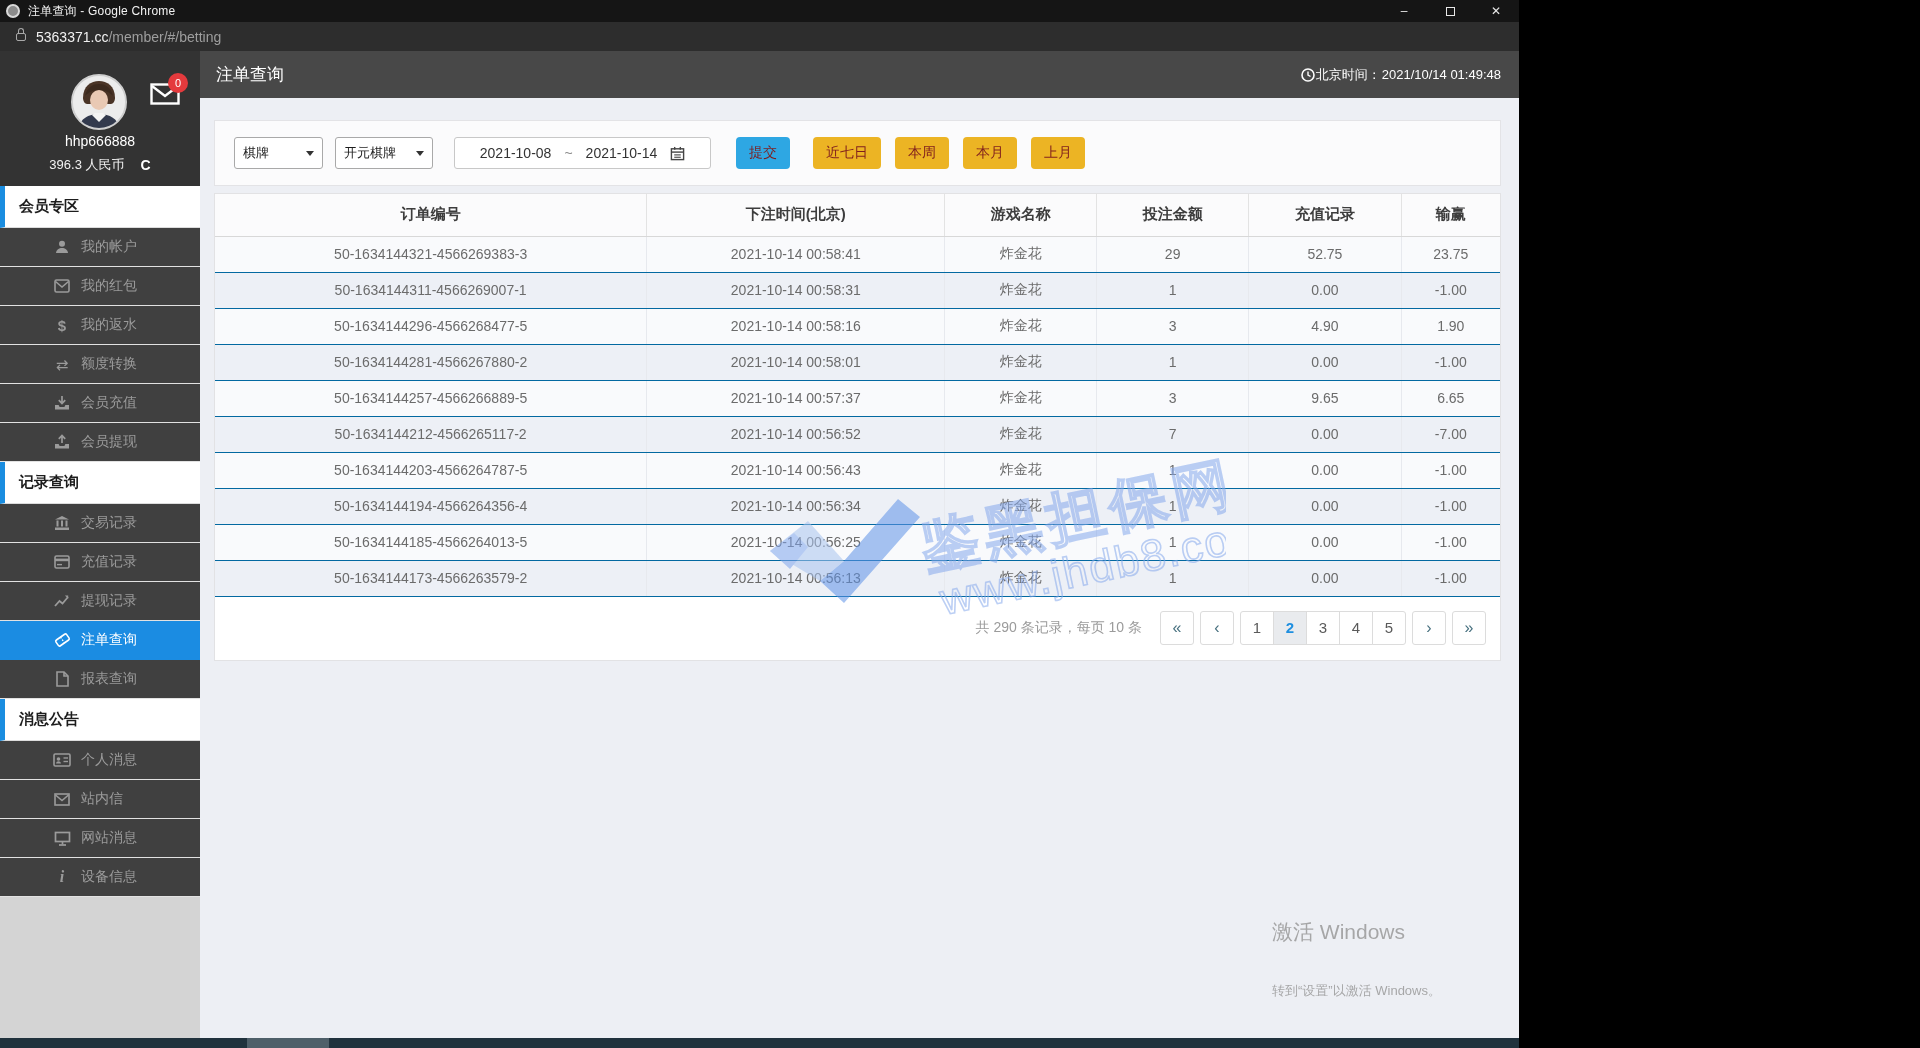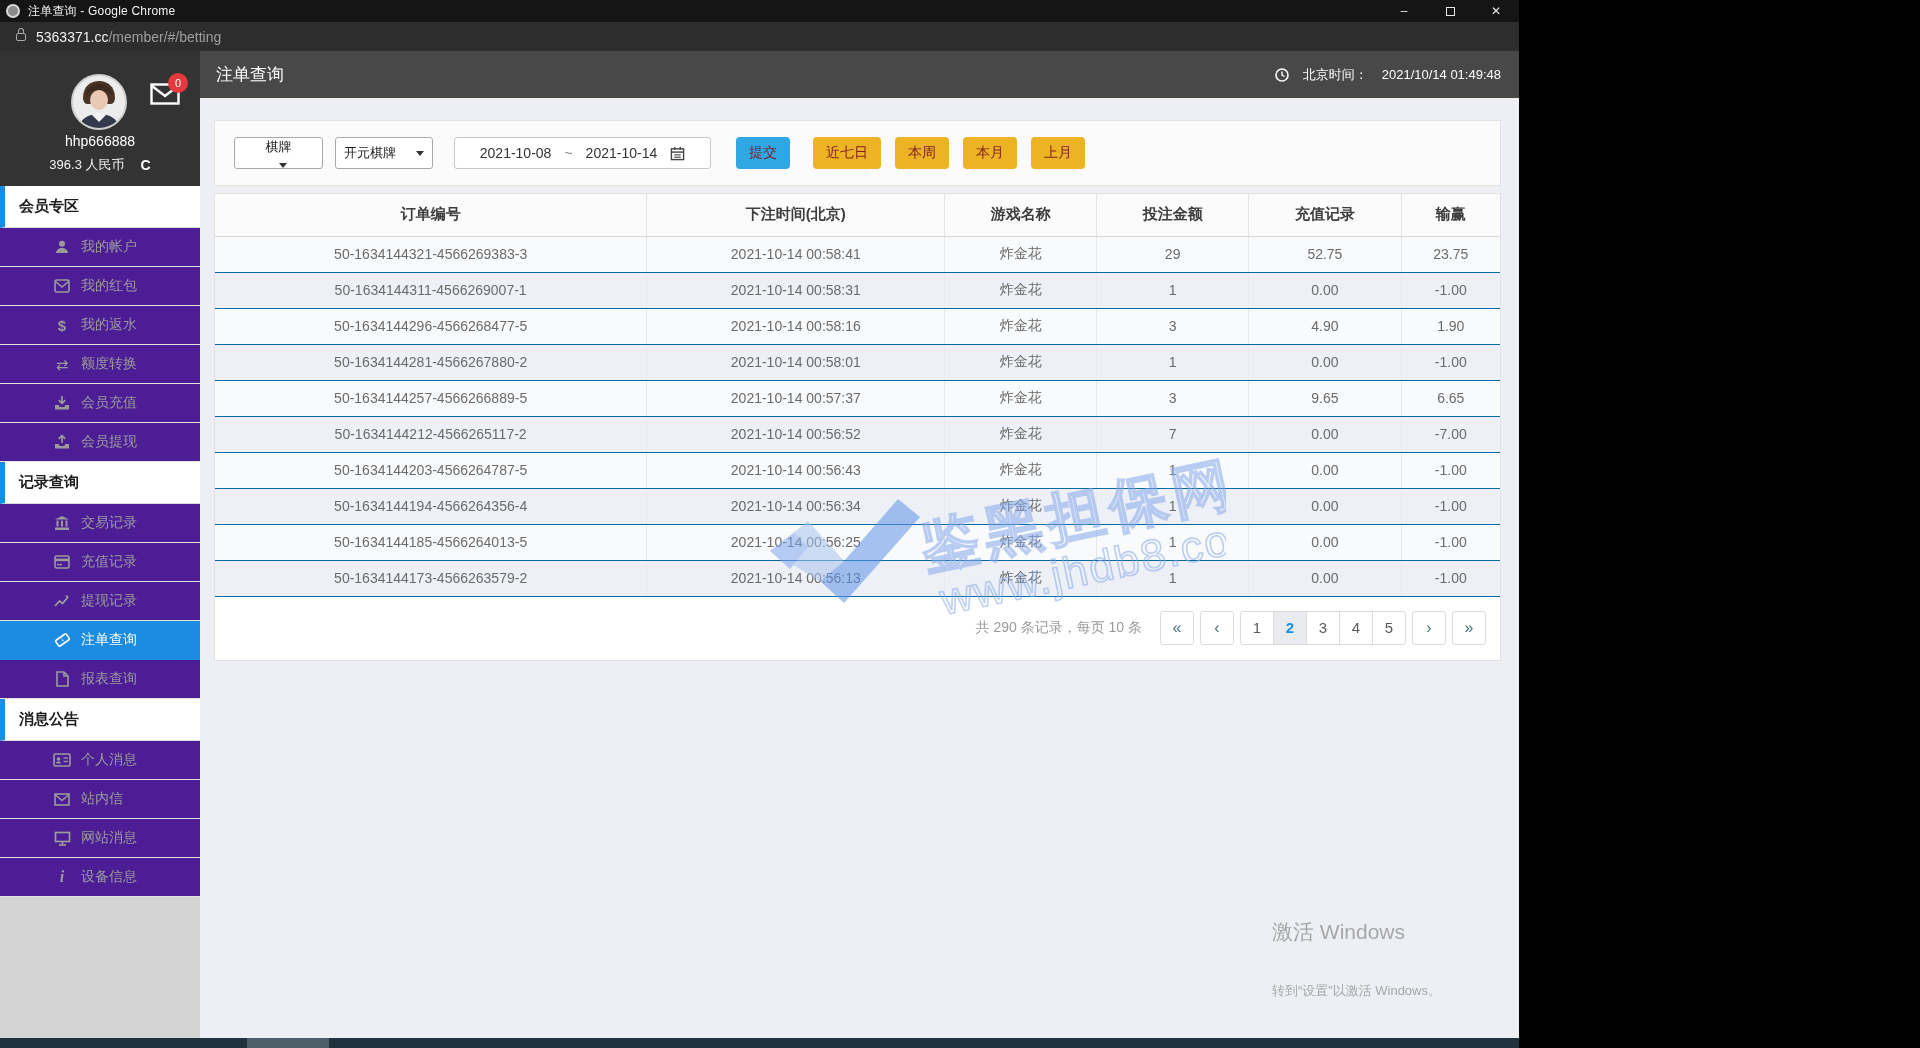--- a/index.html
+++ b/index.html
@@ -40,44 +40,44 @@
   .profile-name { position:absolute; left:0; right:0; top:82px; text-align:center;
     color:#ffffff; font-size:14px; }
   .profile-balance { position:absolute; left:0; right:0; top:105px; display:flex; gap:16px;
     align-items:center; justify-content:center; color:#f2f2f2; font-size:13px; }
   .refresh-ic { font-weight:bold; font-size:14px; color:#fff; }
 
   
   .side-section { height:42px; background:#ffffff; display:flex; align-items:center;
     border-left:5px solid #1a8de0; border-bottom:1px solid #dcdcdc; padding-left:14px;
     font-size:15px; font-weight:bold; color:#1d1d1d; }
-  .side-item { height:39px; background:#4c1d95; border-bottom:1px solid #e2e2e2;
+  .side-item { height:39px; background:#404040; border-bottom:1px solid #e2e2e2;
     display:flex; align-items:center; padding-left:52px; color:#9b9b9b; font-size:14px; cursor:pointer; }
   .side-item .s-icon { width:20px; margin-right:9px; display:flex; align-items:center; justify-content:center;
     color:#9b9b9b; font-size:14px; }
   .side-item .s-icon svg { display:block; }
   .side-item.active { background:#1b8ce2; color:#ffffff; border-bottom-color:#1b8ce2; }
   .side-item.active .s-icon { color:#ffffff; }
   .side-filler { flex:1; background:#d4d4d4; }
   .ch { font-size:15px; line-height:1; }
   .info-i { font-family:"Liberation Serif","DejaVu Serif",serif; font-style:italic; font-weight:bold; font-size:16px; }
 
   
   .page-header { height:47px; background:#484848; display:flex; align-items:center;
     padding:0 18px 0 16px; color:#fff; }
   .page-title { font-size:17px; }
-  .time-box { margin-left:auto; display:flex; align-items:center; gap:14px; font-size:13px; color:#fdfdfd; }
+  .time-box { margin-left:auto; display:flex; align-items:center; gap:1px; font-size:13px; color:#fdfdfd; }
 
   
   .filter-card { margin:22px 18px 7px 14px; height:66px; background:#fbfbfc;
     border:1px solid #e3e3e6; display:flex; align-items:center; padding-left:19px; }
   .sel { height:32px; background:#fff; border:1px solid #a9a9a9; border-radius:3px;
     display:flex; align-items:center; justify-content:space-between; padding:0 8px;
     font-size:13px; color:#1d1d1d; cursor:pointer; }
-  .sel-1 { width:89px; margin-right:12px;flex-direction:column; }
+  .sel-1 { width:89px; margin-right:12px; }
   .sel-2 { width:98px; margin-right:21px; }
   .caret { width:0; height:0; border-left:4px solid transparent; border-right:4px solid transparent;
     border-top:5px solid #333; margin-left:8px; }
   .datebox { width:257px; height:32px; background:#fff; border:1px solid #c8c8c8; border-radius:3px;
     display:flex; align-items:center; justify-content:center; gap:13px; font-size:14px; color:#333;
     margin-right:25px; cursor:text; }
   .btn { height:32px; border:none; border-radius:4px; color:#7f1d1d; font-size:14px;
     padding:0 13px; cursor:pointer; font-family:inherit; }
   .btn-submit { background:#2ea7e3; margin-right:23px; }
   .btn-quick { background:#ecb424; margin-right:14px; }

